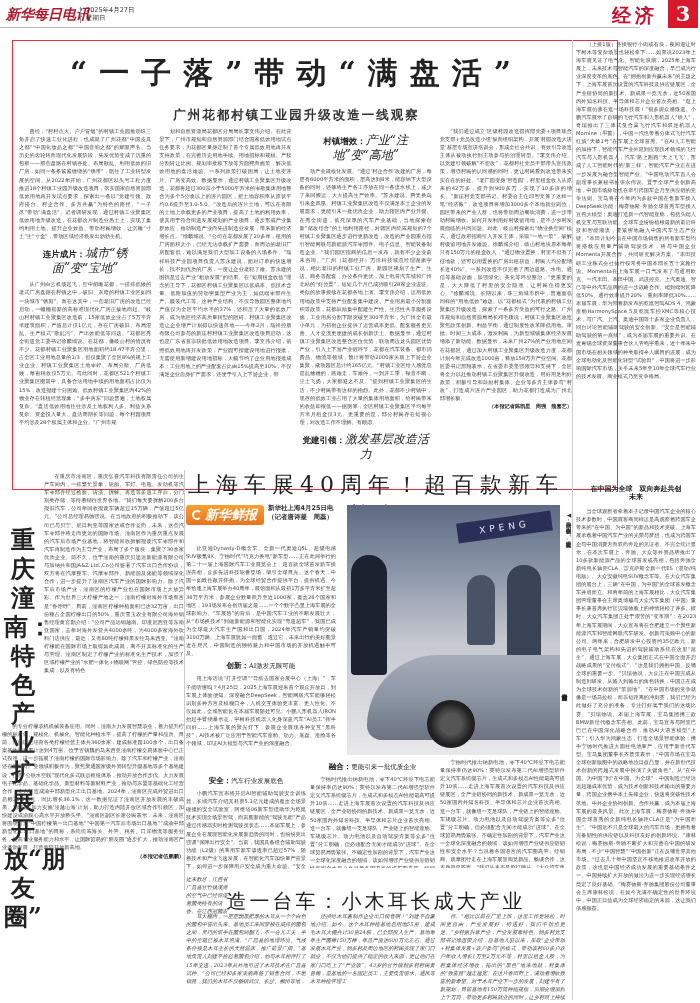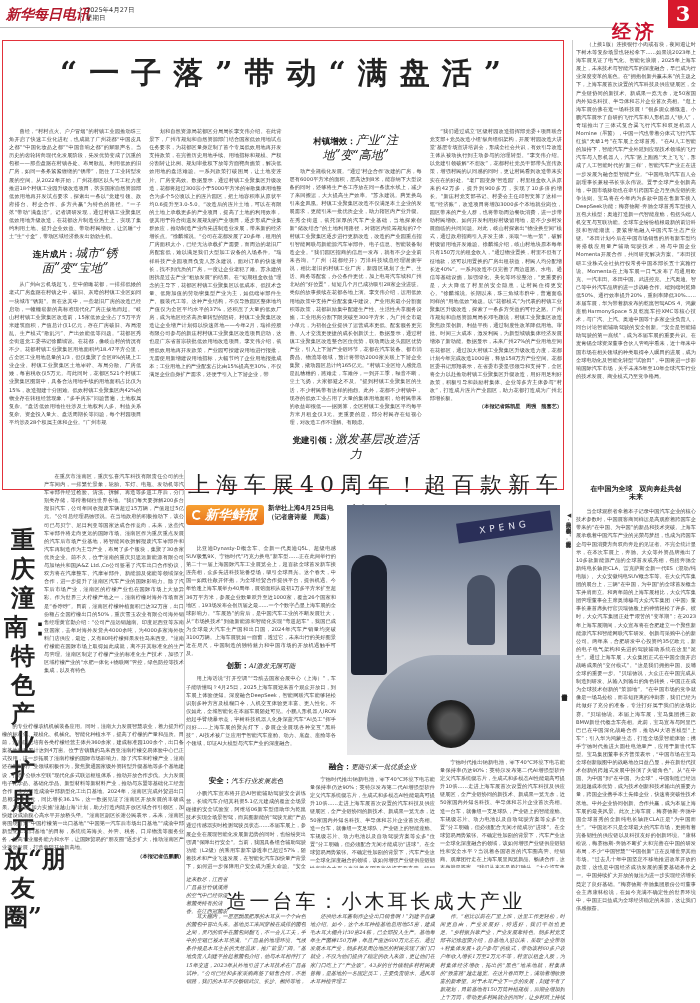--- a/index.html
+++ b/index.html
@@ -4,24 +4,24 @@
 <style>
   * { box-sizing: border-box; margin: 0; padding: 0; }
   html, body { width: 700px; height: 1003px; overflow: hidden; background: #fff; }
   body { font-family: "DejaVu Sans", "Liberation Sans", sans-serif; color: #222; position: relative; }
 
   .masthead { position: absolute; left: 0; top: 0; width: 700px; height: 30px; }
   .logo { position: absolute; left: 6px; top: 6px; font-family: "DejaVu Serif", serif; font-size: 14px; font-weight: bold; color: #b2182b; font-style: italic; letter-spacing: 0; }
   .mast-sep { position: absolute; left: 80px; top: 7px; width: 1px; height: 16px; background: #999; }
   .mast-date { position: absolute; left: 86px; top: 6px; font-size: 6.5px; line-height: 8px; color: #333; }
   .mast-rule { position: absolute; left: 0; top: 27px; width: 640px; height: 1px; background: #bbb; }
-  .section-name { position: absolute; left: 612px; top: 19px; font-family: "DejaVu Serif", serif; font-size: 19px; color: #c8102e; letter-spacing: 4px; font-weight: bold; }
+  .section-name { position: absolute; left: 612px; top: 3px; font-family: "DejaVu Serif", serif; font-size: 19px; color: #c8102e; letter-spacing: 4px; font-weight: bold; }
   .page-no { position: absolute; left: 668px; top: 0; width: 30px; height: 28px; background: #d7192c; color: #fff; font-family: "DejaVu Serif", serif; font-weight: bold; font-size: 21px; text-align: center; line-height: 28px; }
 
-  .box-top { position: absolute; left: 2px; top: 40px; width: 562px; height: 450px; border: 1.5px solid #e2313a; }
+  .box-top { position: absolute; left: 12px; top: 40px; width: 606px; height: 450px; border: 1.5px solid #e2313a; }
   .headline { position: absolute; left: 0; top: 12px; width: 567px; text-align: center; font-family: "DejaVu Serif", serif; font-weight: bold; font-size: 30px; letter-spacing: 12px; color: #222; }
   .subhead { position: absolute; left: 0; top: 66px; width: 567px; text-align: center; font-size: 12.5px; font-weight: bold; letter-spacing: 2px; color: #333; }
   .cols4 { position: absolute; left: 6px; top: 86px; width: 553px; height: 360px; display: flex; gap: 8px; }
   .col { flex: 1; font-size: 5.2px; line-height: 8.1px; color: #444; text-align: justify; overflow: hidden; }
   .col p { text-indent: 2em; }
   .col h4 { font-size: 8.5px; line-height: 14px; margin: 6px 0 4px; text-align: center; font-weight: bold; color: #222; }
   .col h4 .kai { font-weight: normal; font-family: "DejaVu Serif", serif; font-size: 12px; font-style: italic; }
   .byline { text-align: right; font-weight: bold; color: #222; }
 
   .rcol-top { position: absolute; left: 576px; top: 40px; width: 120px; height: 450px; font-size: 5.2px; line-height: 8.1px; color: #444; text-align: justify; overflow: hidden; }
@@ -33,21 +33,21 @@
   .cq-full { position: absolute; left: 2px; top: 722px; width: 182px; height: 170px; font-size: 5.2px; line-height: 8.1px; color: #444; text-align: justify; overflow: hidden; }
   .cq-full p { text-indent: 2em; }
 
   .auto-title { position: absolute; left: 186px; top: 470px; width: 380px; text-align: center; font-family: "DejaVu Serif", serif; font-size: 22px; letter-spacing: 6px; color: #222; }
   .xh-badge { position: absolute; left: 186px; top: 505px; width: 78px; height: 20px; background: linear-gradient(#f7a133, #e8731d); color: #fff; font-weight: bold; font-size: 13px; border-radius: 3px; padding-left: 6px; line-height: 20px; font-style: italic; }
   .xh-badge span.moon { display: inline-block; width: 10px; height: 10px; border: 2px solid #fff; border-right-color: transparent; border-radius: 50%; margin-right: 3px; vertical-align: -1px; }
   .dateline { position: absolute; left: 268px; top: 504px; width: 70px; font-size: 6.5px; line-height: 9px; text-align: left; font-weight: bold; color: #333; }
   .auto-lead { position: absolute; left: 186px; top: 542px; width: 150px; height: 230px; font-size: 5.2px; line-height: 8.1px; color: #444; text-align: justify; overflow: hidden; }
   .auto-lead p { text-indent: 2em; }
   .auto-lead h4, .auto-col h4 { font-size: 7.5px; font-weight: bold; text-align: center; margin: 5px 0 4px; color: #222; }
-  .auto-lead h4 .kai, .auto-col h4 .kai { font-weight: normal; font-style: italic; font-family: "DejaVu Serif", serif; font-size: 6.5px; }
+  .auto-lead h4 .kai, .auto-col h4 .kai { font-weight: normal; font-family: "DejaVu Serif", serif; font-size: 6.5px; }
 
   .photo { position: absolute; left: 347px; top: 505px; width: 213px; height: 250px; overflow: hidden; background: linear-gradient(180deg, #5d6a82 0%, #8893a6 25%, #c5c8cf 55%, #e8e8ea 100%); }
   .photo .sign { position: absolute; left: 110px; top: 12px; width: 95px; height: 20px; background: #2a2f58; color: #e8e8f2; font-size: 9px; letter-spacing: 4px; text-align: center; line-height: 20px; transform: rotate(-8deg); }
   .photo .car { position: absolute; left: 20px; top: 150px; width: 230px; height: 85px; background: linear-gradient(180deg, #a6aebb 0%, #8c95a4 50%, #6b7382 100%); border-radius: 90px 40px 18px 18px; }
   .photo .wheel { position: absolute; left: 80px; top: 195px; width: 48px; height: 48px; border-radius: 50%; background: radial-gradient(#555 30%, #222 60%, #111 100%); }
   .photo .p1 { position: absolute; left: 4px; top: 50px; width: 36px; height: 120px; background: #1c2230; border-radius: 18px 18px 4px 4px; }
   .photo .p2 { position: absolute; left: 160px; top: 60px; width: 34px; height: 120px; background: #3a4256; border-radius: 16px 16px 4px 4px; }
   .photo .p3 { position: absolute; left: 120px; top: 70px; width: 28px; height: 70px; background: #4a5366; border-radius: 14px 14px 4px 4px; }
   .photo-caption { position: absolute; left: 562px; top: 512px; width: 10px; height: 200px; font-size: 5.5px; line-height: 6px; color: #333; writing-mode: vertical-rl; }
   .photo-credit { position: absolute; left: 562px; top: 690px; font-size: 5.5px; writing-mode: vertical-rl; font-weight: bold; color: #222; }
@@ -82,20 +82,21 @@
     <div>2025年4月27日</div>
     <div>星期日</div>
   </div>
   <div class="mast-rule"></div>
   <div class="section-name">经济</div>
   <div class="page-no">3</div>
 </div>
 
 <div class="box-top">
   <div class="headline">“一子落”带动“满盘活”</div>
+  <div class="subhead">广州花都村镇工业园升级改造一线观察</div>
   <div class="cols4">
     <div class="col">
       <p>曾经，“村村点火、户户冒烟”的村镇工业园推动珠三角开启了快速工业化进程，也成就了广州花都“中国皮具之都”“中国化妆品之都”“中国音响之都”的耀眼声名。当历史的齿轮转向现代化发展阶段，先发优势变成了沉重的包袱——那些盘踞在村镇各处、布局散乱、利用低效的旧厂房，如同一条条紧紧缠绕的“锈带”，阻住了工业转型发展的空间。从2022年开始，广州花都区以头号工程力度推进18个村镇工业园升级改造项目，落实国家自然资源部低效用地再开发试点要求，探索出一条以“党建引领、政府搭台、村企合作、多方共赢”为特色的路径。“一子落”带动“满盘活”。记者调研发现，通过村镇工业聚集区低效用地升级改造，在花都这片制造业热土上，实现了集约利用土地、提升企业效益、带动村民增收，让沉睡“寸土”生“寸金”，带动区域经济焕发出勃勃生机。</p>
       <h4><span>连片成片：</span><span class="kai">城市“锈面”变“宝地”</span></h4>
       <p>从广州白云机场起飞，空中俯瞰花都，一排排低矮的老式厂房盘踞在村镇之中，破旧、灰暗的村镇工业区如同一块城市“锈斑”。而在这其中，一些老旧厂房的改造已经启动，一幢幢崭新的高标准现代化厂房正拔地而起。“岐山村村镇工业聚集区改造前，15家低效企业占了5万平方米建筑面积，产值总计仅1亿元，存在厂房破旧、布局混乱、生产模式“散乱污”、产出效能低等问题。”花都区秀全街道党工委书记徐麟城说。在花都，像岐山村的情况有不少。花都村镇工业聚集区用地面积约18.47平方公里，占全区工业用地总量的1/3，但仅集聚了全区8%的规上工业企业。村镇工业聚集区土地零碎、布局分散、厂房低矮，每亩税收仅5万元。与此同时，花都区521个村镇工业聚集区图斑中，具备合法用地手续的用地面积占比仅为15%，改造报建十分困难。低效村镇工业聚集区内42%的物业存在转租经营现象，“多手房东”问题普遍，土地权属复杂。“盘活低效用地往往涉及土地权利人多、利益关系复杂、资金投入量大、盘活周期长等问题，每个村园项目平均涉及28个权属主体和企业。”广州市规</p>
     </div>
     <div class="col">
       <p>划和自然资源局花都区分局局长李文伟介绍。在此背景下，广州市规划和自然资源部门结合国家低效用地试点任务要求，为花都区量身定制了首个专属低效用地再开发支持政策，在完善历史用地手续、用地指标和规模、产权分割转让比例、规划审批权下放等方面靶向施策，解决低效用地的盘活难题。一系列政策打破困局，让土地变连片、厂房变高效。数据显示，通过村镇工业聚集区升级改造，花都将超过300宗小于5000平方米的零散集体用地整合为多个5公顷以上的连片园区，把土地容积率从原状平均0.6提升至3.0-5.0。“改造后的连片土地，可以在有限的土地上承载更多的产业项目，提高了土地的利用效率，使其用于符合街道发展规划的产业项目，逐步形成产业集群效应，推动制造产业向先进制造业发展，带来新的经济增长点。”徐麟城说。“公司在花都发展了20多年，租用的厂房面积太小，已经无法承载扩产需要，而周边的老旧厂房配套低，难以满足我们大型加工设备的入场条件。”瑞祥科技产业园项目负责人苏永建说，面对订单的快速增长，找不到优质的厂房，一度让企业老犯了难。苏永建的困扰是过去产业“粗放发展”的结果。在“短期租金收益”理念的主导下，花都区村镇工业聚集区以低成本、低技术含量、低附加值的劳动密集型产业为主，如低端零部件生产、服装代工等。这种产业结构，不仅导致园区整体地均产值仅为全区平均水平的37%，还积压了大量的低效厂房，成为地区经济高质量转型的阻碍。村镇工业聚集区改造让企业增产计划得以快速落地——今年2月，瑞祥控股有限公司参与的新庄村村镇工业聚集区改造项目启动，这也是广东省首宗获批低效用地改造项目。李文伟介绍，依照低效用地再开发政策，产业园可按建设用地进行报批，无需使用新增建设用地指标，大幅节约了企业用地报批成本；工业用地上的产业配套占比由15%提高至30%，不仅满足企业自身扩产需求，还便于引入上下游企业，带</p>
     </div>
     <div class="col">

